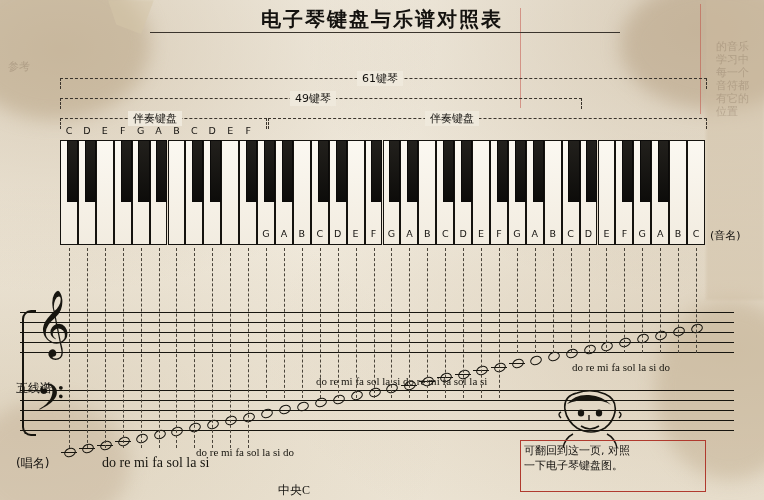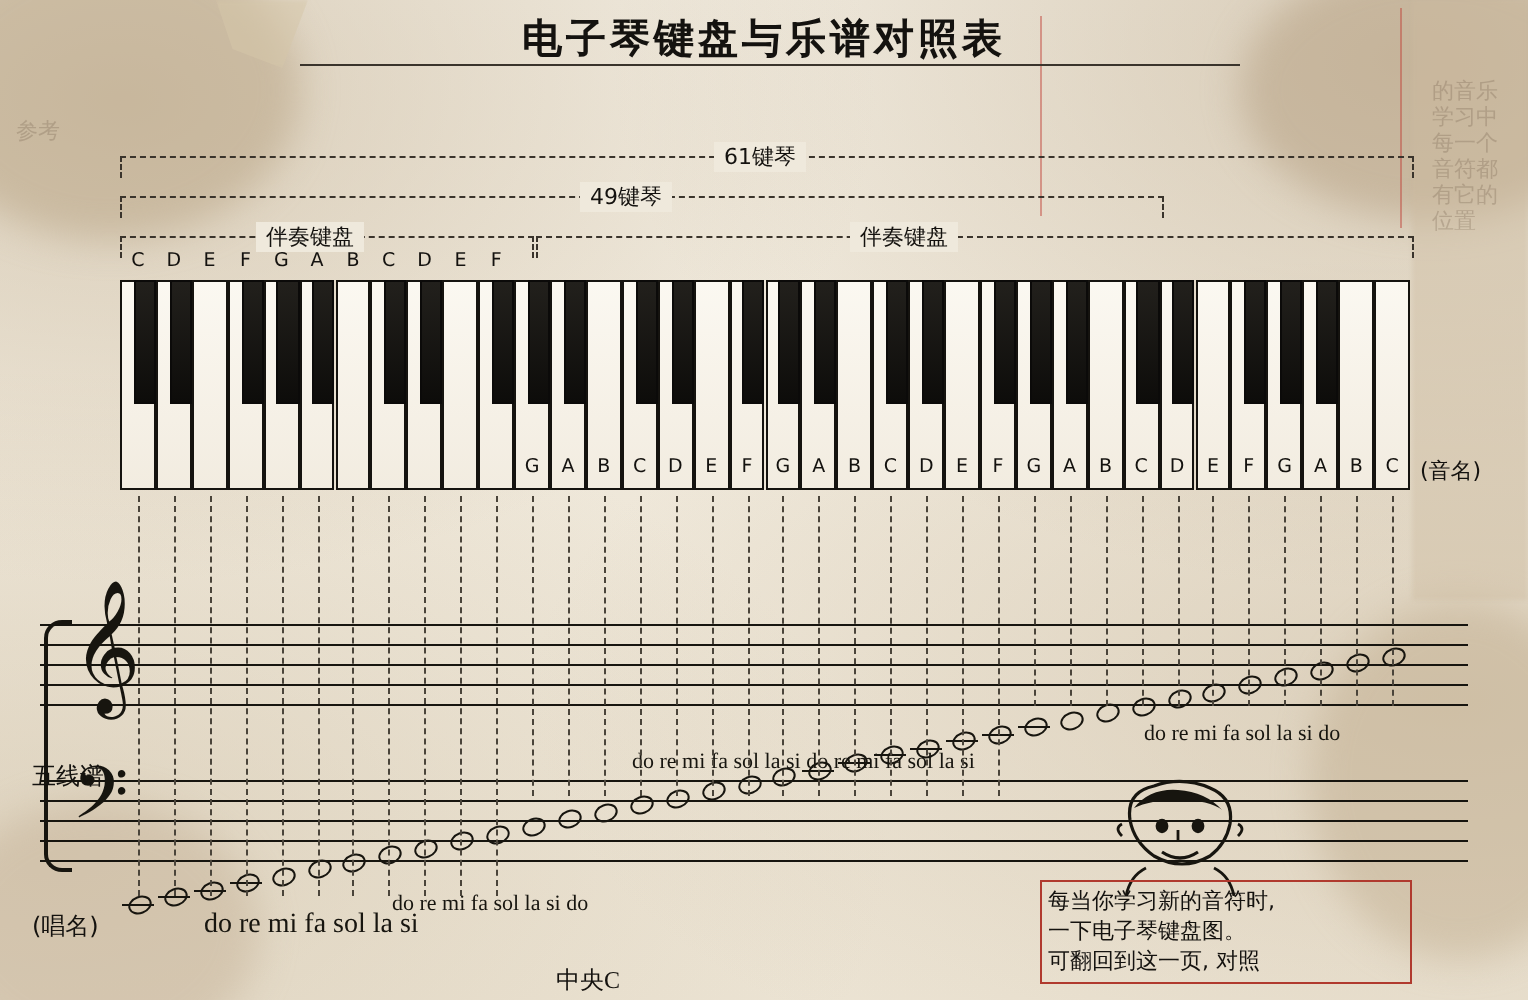--- a/index.html
+++ b/index.html
@@ -295,23 +295,22 @@
   <path d="M34 27 L34 33" stroke="#17150f" stroke-width="1.4" fill="none"></path>
   <path d="M26 38 Q35 44 44 38" stroke="#17150f" stroke-width="1.6" fill="none"></path>
   <path d="M6 24 q-4 2 0 6" stroke="#17150f" stroke-width="1.4" fill="none"></path>
   <path d="M64 24 q4 2 0 6" stroke="#17150f" stroke-width="1.4" fill="none"></path>
   <path d="M18 46 Q10 50 8 60" stroke="#17150f" stroke-width="1.4" fill="none"></path>
   <path d="M52 46 Q60 50 62 60" stroke="#17150f" stroke-width="1.4" fill="none"></path>
 </svg>
 
 <div id="notebox"></div>
 <div id="noteboxtext">
-  <div>每当你学习新的音符时,</div>
+  <div>可翻回到这一页, 对照</div>
   <div>一下电子琴键盘图。</div>
-  <div>可翻回到这一页, 对照</div>
 </div>
 
 <div class="knote toplab" style="left: 61.9583px; top: 125px;">C</div>
 <div class="knote toplab" style="left: 79.875px; top: 125px;">D</div>
 <div class="knote toplab" style="left: 97.7917px; top: 125px;">E</div>
 <div class="knote toplab" style="left: 115.708px; top: 125px;">F</div>
 <div class="knote toplab" style="left: 133.625px; top: 125px;">G</div>
 <div class="knote toplab" style="left: 151.542px; top: 125px;">A</div>
 <div class="knote toplab" style="left: 169.458px; top: 125px;">B</div>
 <div class="knote toplab" style="left: 187.375px; top: 125px;">C</div>

